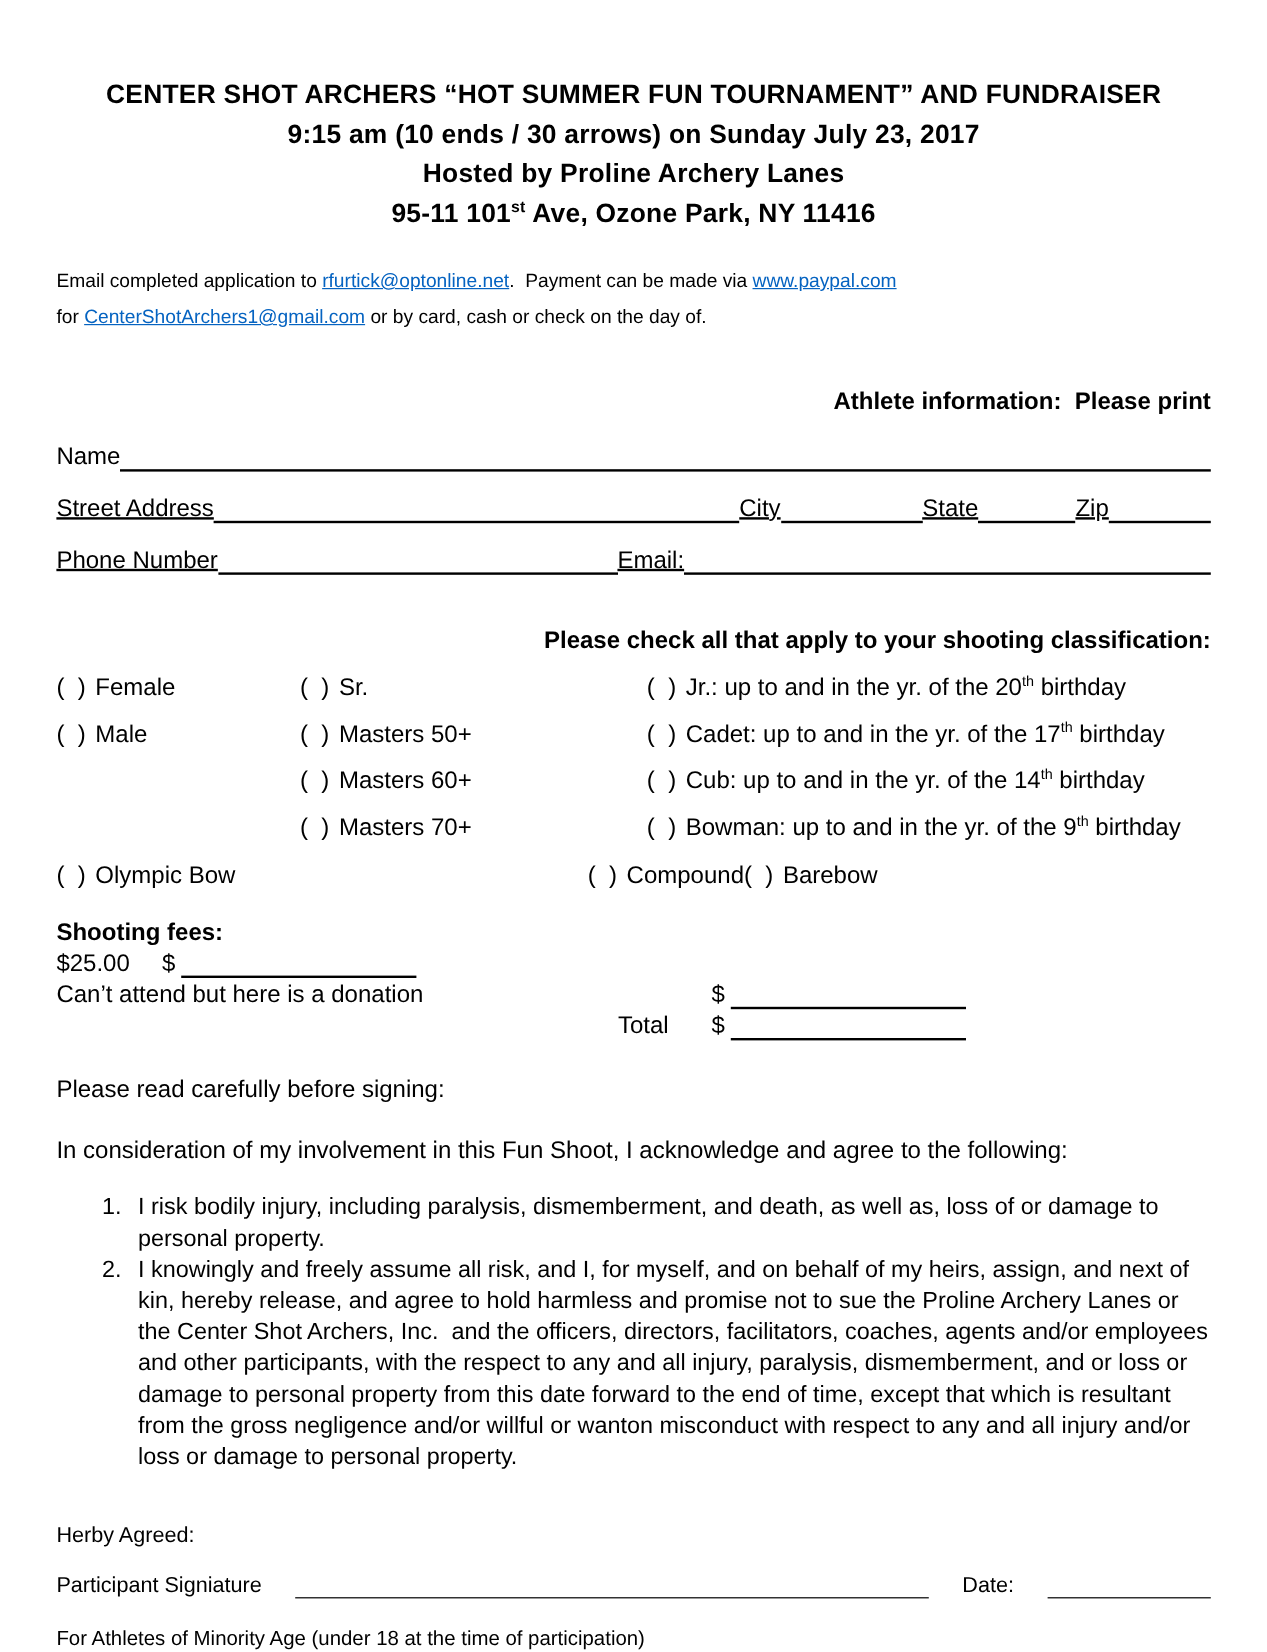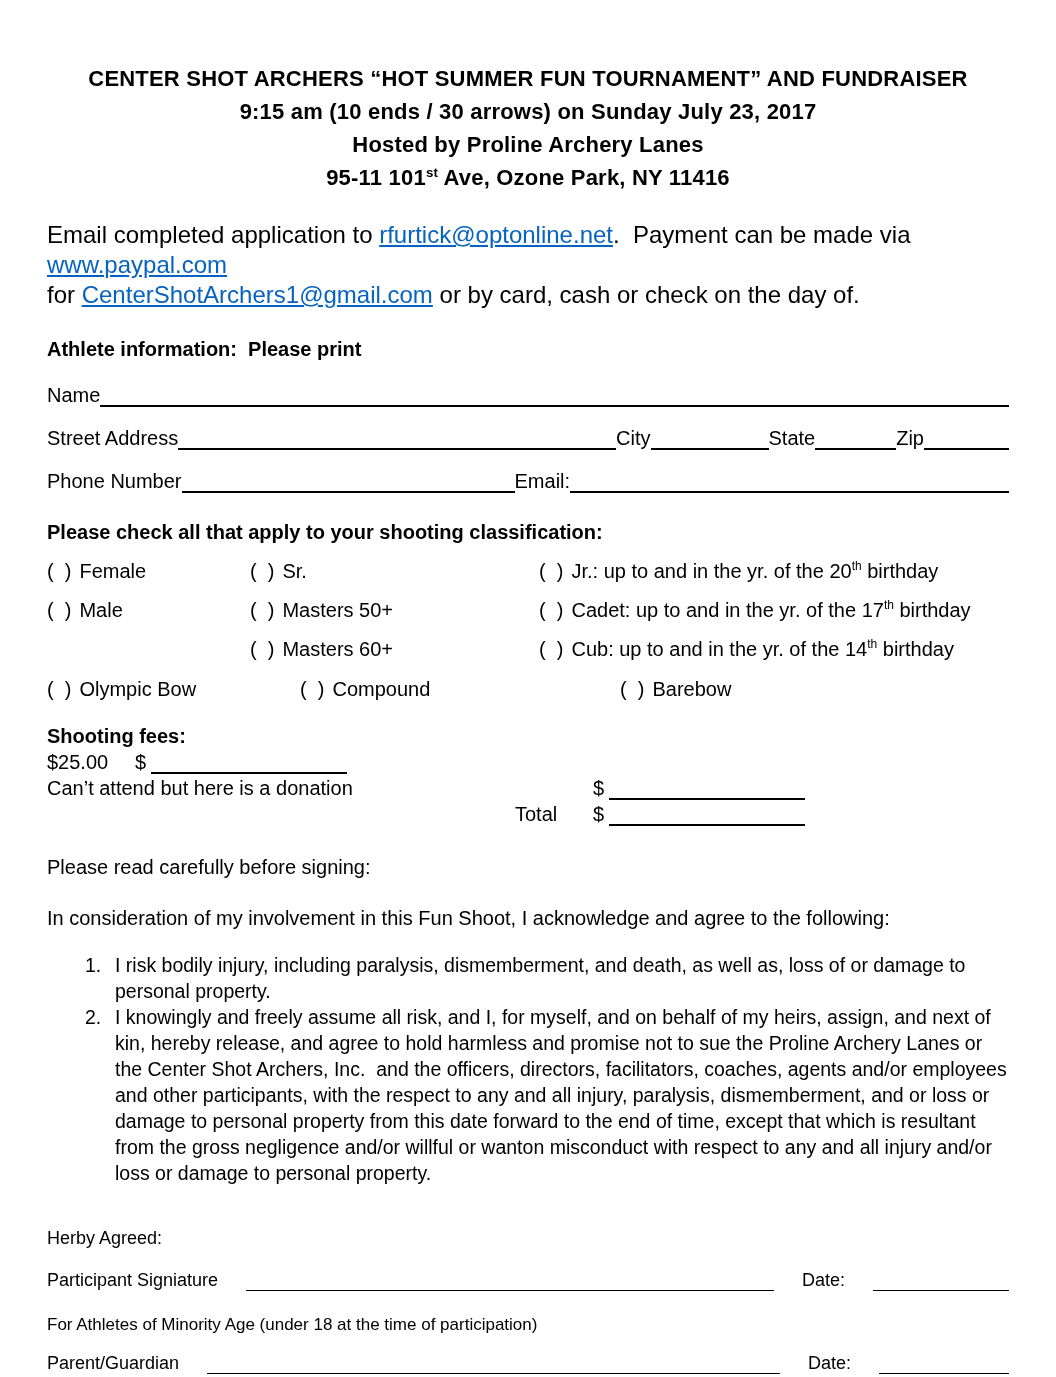--- a/index.html
+++ b/index.html
@@ -18,48 +18,48 @@
   .title-block { text-align: center; margin-top: 2px; }
   .title-line {
     font-weight: bold;
     font-size: 22px;
     line-height: 33px;
     letter-spacing: 0.2px;
   }
   sup { font-size: 60%; vertical-align: super; line-height: 0; }
 
   
-  .intro { margin-top: 26px; font-size: 24px; line-height: 30px; }
+  .intro { margin-top: 26px; font-size: 16px; line-height: 30px; }
   a.doclink { color: #0563C1; text-decoration: underline; cursor: pointer; }
 
   
-  .sec-heading { font-weight: bold; font-size: 20px; margin-top: 28px; }
+  .sec-heading { font-weight: bold; font-size: 20px; margin-top: 44px; text-align: right; }
 
   
   .frow { display: flex; align-items: flex-end; font-size: 20px; }
   .frow .lbl { white-space: nowrap; }
   .line { border-bottom: 2px solid #000; height: 24px; display: inline-block; }
   .line.flex { flex: 1; }
   .mt24 { margin-top: 22px; text-align: right; }
-  .mt20 { margin-top: 19px; }
+  .mt20 { margin-top: 19px; text-decoration: underline; }
 
   .w-city  { width: 118px; }
   .w-state { width: 81px; }
   .w-zip   { width: 85px; }
   .w-phone { width: 333px; }
 
   
   .cls-row { display: flex; font-size: 20px; margin-top: 16px; align-items: baseline; gap: 28px; }
   .cls-c1 { width: 175px; }
   .cls-c2 { width: 261px; }
   .cls-c3 { flex: 1; }
   .cb { white-space: pre; margin-right: 8px; }
   .bow-row { display: flex; font-size: 20px; margin-top: 17px; }
   .bow-1 { width: 253px; }
-  .bow-2 { width: 320px; }
+  .bow-2 { width: 320px; text-align: right; }
   .bow-3 { flex: 1; }
 
   
   .fees-heading { font-weight: bold; font-size: 20px; margin-top: 24px; }
   .fee-row { display: flex; align-items: flex-end; font-size: 20px; margin-top: 3px; }
   .fee-label { width: 458px; }
   .fee-amount { width: 88px; }
   .fee-amount.total-pad { padding-left: 10px; }
   .fee-dollar { width: 14px; }
   .fee-line { width: 196px; border-bottom: 2px solid #000; height: 22px; margin-left: 2px; }
@@ -135,20 +135,25 @@
     <div class="cls-c2"><span class="cb">(&nbsp;&nbsp;)</span><span>Masters 50+</span></div>
     <div class="cls-c3"><span class="cb">(&nbsp;&nbsp;)</span><span>Cadet: up to and in the yr. of the 17</span><sup>th</sup><span> birthday</span></div>
   </div>
 
   <div class="cls-row">
     <div class="cls-c1"></div>
     <div class="cls-c2"><span class="cb">(&nbsp;&nbsp;)</span><span>Masters 60+</span></div>
     <div class="cls-c3"><span class="cb">(&nbsp;&nbsp;)</span><span>Cub: up to and in the yr. of the 14</span><sup>th</sup><span> birthday</span></div>
   </div>
 
+  <div class="cls-row">
+    <div class="cls-c1"></div>
+    <div class="cls-c2"><span class="cb">(&nbsp;&nbsp;)</span><span>Masters 70+</span></div>
+    <div class="cls-c3"><span class="cb">(&nbsp;&nbsp;)</span><span>Bowman: up to and in the yr. of the 9</span><sup>th</sup><span> birthday</span></div>
+  </div>
 
   <div class="bow-row">
     <div class="bow-1"><span class="cb">(&nbsp;&nbsp;)</span><span>Olympic Bow</span></div>
     <div class="bow-2"><span class="cb">(&nbsp;&nbsp;)</span><span>Compound</span></div>
     <div class="bow-3"><span class="cb">(&nbsp;&nbsp;)</span><span>Barebow</span></div>
   </div>
 
   <div class="fees-heading">Shooting fees:</div>
 
   <div class="fee-row">

